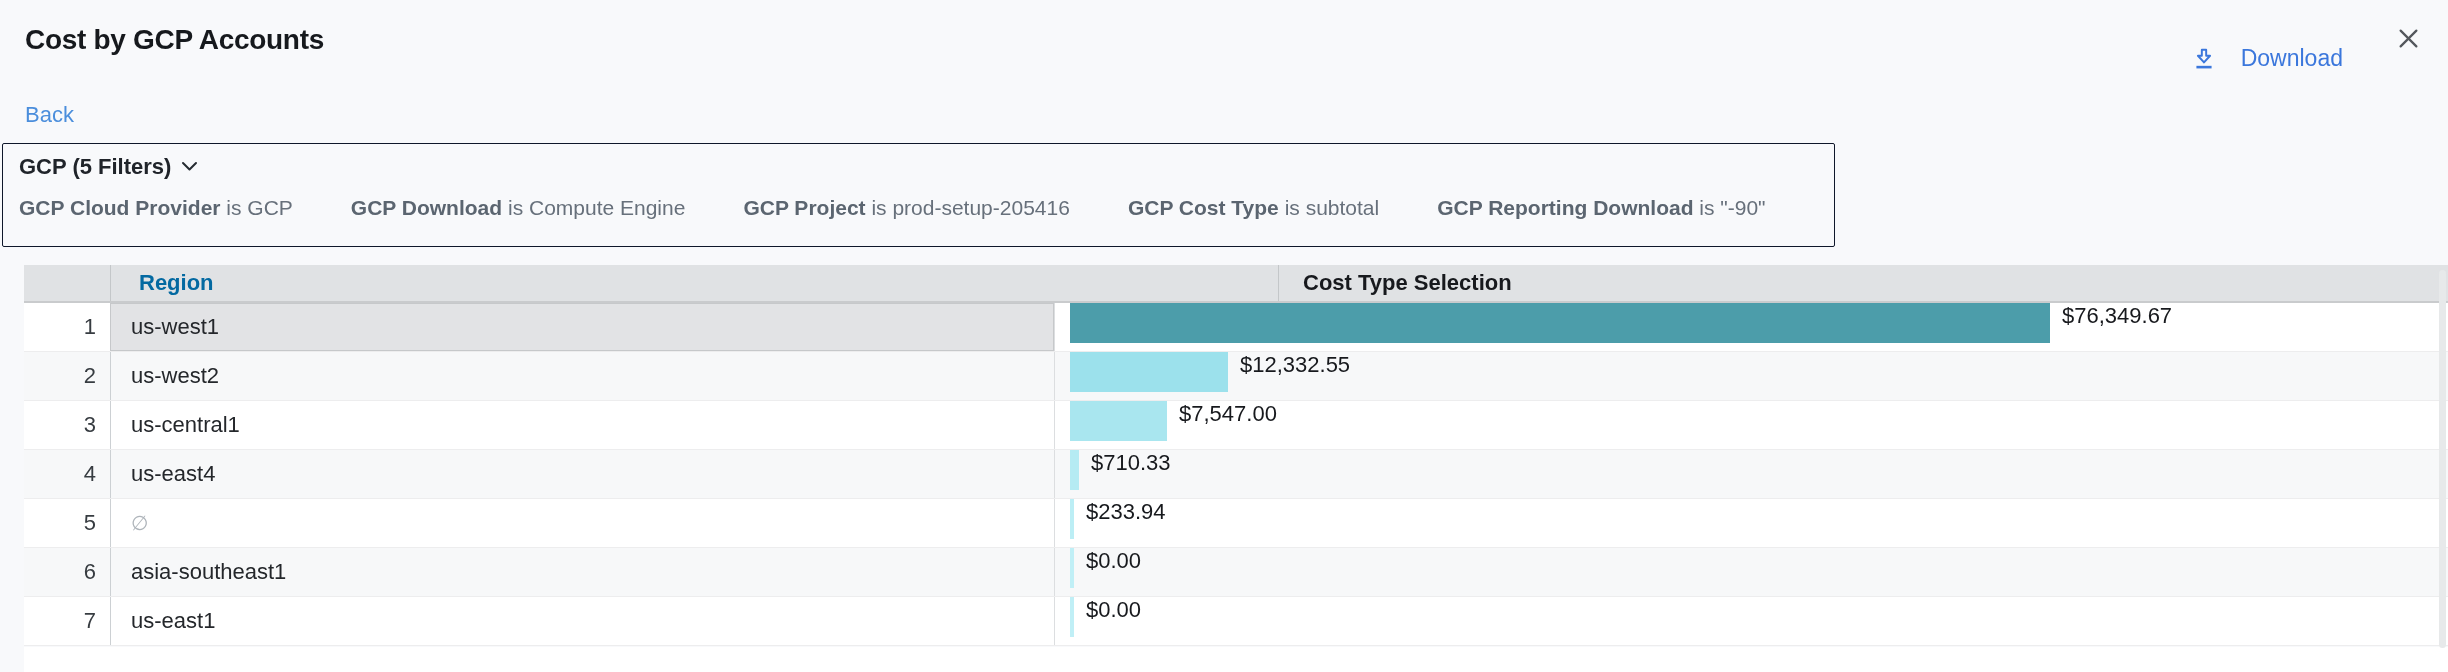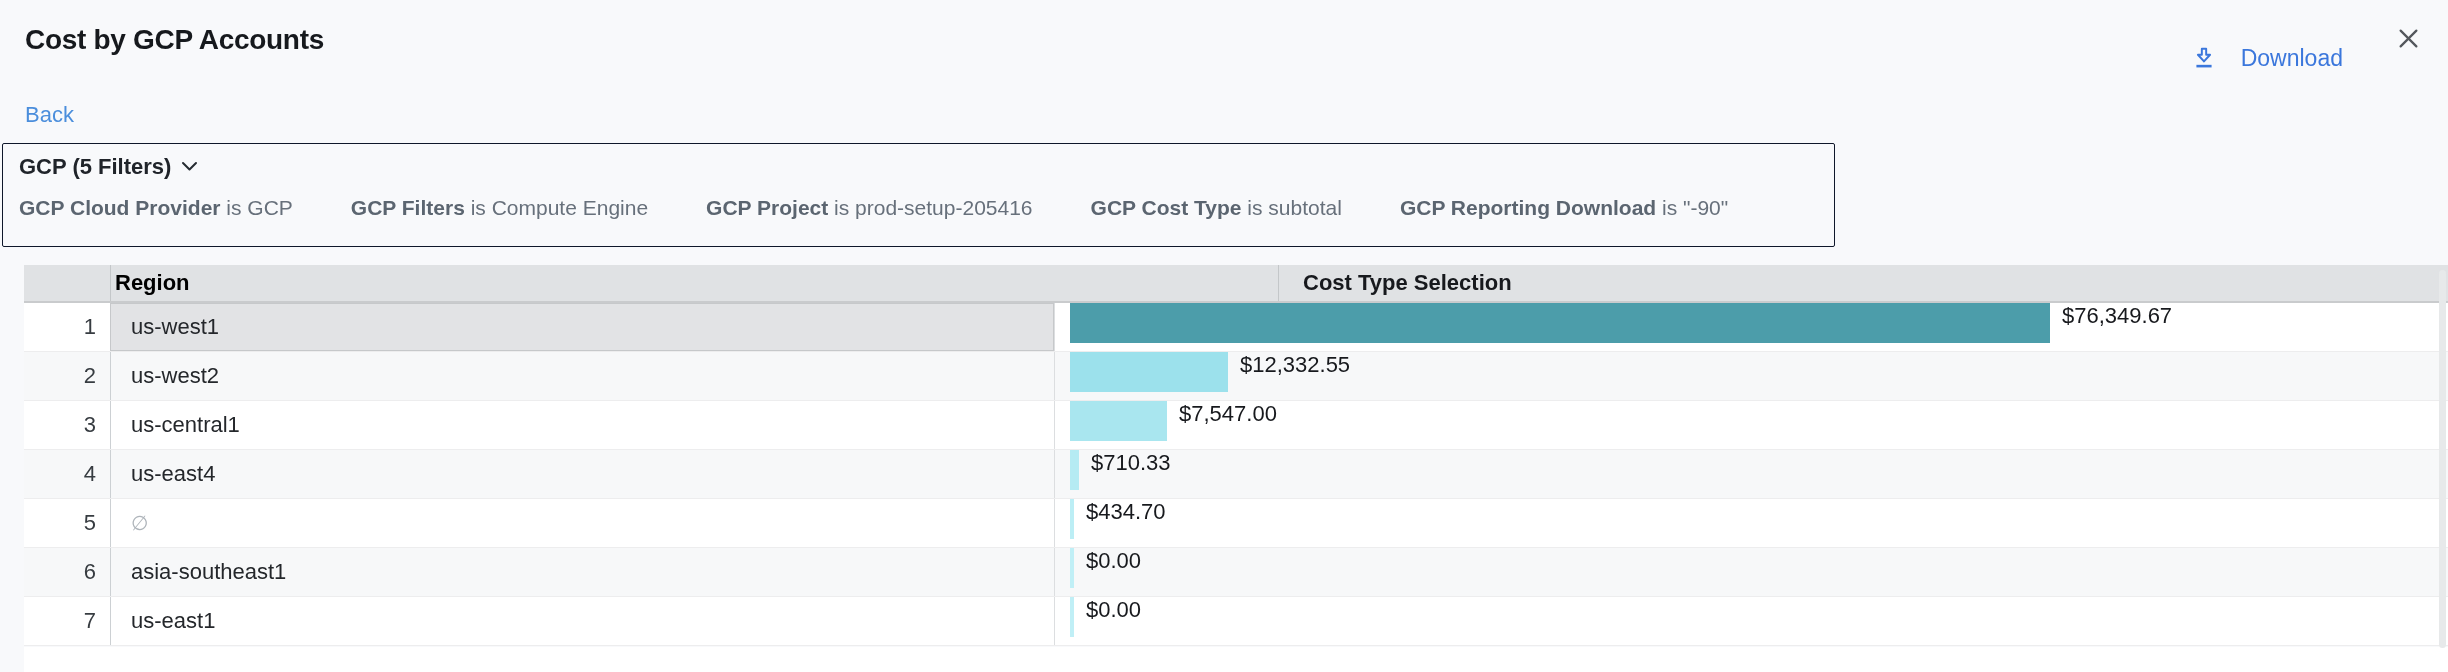--- a/index.html
+++ b/index.html
@@ -11,21 +11,21 @@
     position:relative;
     overflow:hidden;
   }
   .page { position:relative; width:2448px; height:672px; }
 
   
   .topbar { position:absolute; top:9px; left:0; width:100%; height:56px;
             display:flex; align-items:center; padding:6px 26px 0 25px; }
   .title { font-size:28px; font-weight:700; letter-spacing:-0.3px; color:#16191d; }
   .top-spacer { flex:1; }
-  .download-btn { display:flex; align-items:flex-start; gap:24px; cursor:pointer; margin-right:52px;margin-top:36px; }
+  .download-btn { display:flex; align-items:flex-end; gap:24px; cursor:pointer; margin-right:52px;margin-top:36px; }
   .download-btn svg { display:block; }
   .download-label { font-size:23px; font-weight:500; color:#3b77dc; }
   .close-btn { cursor:pointer; display:flex; align-items:center; }
 
   
   .back-link { position:absolute; left:25px; top:102px; font-size:22px; color:#4b8edc; cursor:pointer; }
 
   
   .filter-box { position:absolute; left:2px; top:143px; width:1833px; height:104px;
                 border:1px solid #0f172a; border-radius:2px; padding:10px 16px 0 16px; }
@@ -34,22 +34,22 @@
   .filter-list { display:flex; gap:58px; margin-top:16px; white-space:nowrap; overflow:hidden; }
   .chip { font-size:21px; color:#67707b; }
   .chip b { font-weight:700; color:#5b6570; }
 
   
   .table { position:absolute; left:24px; top:265px; width:2424px; }
   .thead { display:flex; height:38px; background:#e0e2e4; border-bottom:2px solid #c9cbcd;
            align-items:center; }
   .thead .h-num { width:86px; height:100%; }
   .thead .h-region { width:1168px; height:100%; display:flex; align-items:center;
-                     padding-left:4px; border-left:1px solid #c4c7c9;
-                     font-size:22px; font-weight:700; color:#000000; }
+                     padding-left:28px; border-left:1px solid #c4c7c9;
+                     font-size:22px; font-weight:700; color:#0369a1; }
   .thead .h-cost { flex:1; height:100%; display:flex; align-items:center;
                    padding-left:24px; border-left:1px solid #c4c7c9;
                    font-size:22px; font-weight:700; color:#17191d; }
   .tbody { background:#ffffff; }
   .trow { display:flex; height:49px; background:#ffffff; border-bottom:1px solid #ededee; }
   .trow.striped { background:#f7f8f9; }
   .cell-num { width:86px; display:flex; align-items:center; justify-content:flex-end;
               padding-right:14px; font-size:22px; color:#373c41; }
   .cell-region { width:944px; display:flex; align-items:center; padding-left:20px;
                  border-left:1px solid #ccd0d3; font-size:22px; color:#24272b; cursor:pointer; }
@@ -96,21 +96,21 @@
     <div class="filter-summary">
       <span class="filter-summary-label">GCP (5 Filters)</span>
       <span>
         <svg width="17" height="11" viewBox="0 0 17 11" fill="none" stroke="#262b31" stroke-width="2" stroke-linecap="round" stroke-linejoin="round">
           <polyline points="2,2 8.5,8.5 15,2"></polyline>
         </svg>
       </span>
     </div>
     <div class="filter-list">
         <span class="chip"><b>GCP Cloud Provider</b> is GCP</span>
-        <span class="chip"><b>GCP Filters</b> is Compute Engine</span>
+        <span class="chip"><b>GCP Download</b> is Compute Engine</span>
         <span class="chip"><b>GCP Project</b> is prod-setup-205416</span>
         <span class="chip"><b>GCP Cost Type</b> is subtotal</span>
         <span class="chip"><b>GCP Reporting Download</b> is "-90"</span>
       </div>
   </div>
 
   <div class="table">
     <div class="thead">
       <div class="h-num"></div>
       <div class="h-region">Region</div>
@@ -147,21 +147,21 @@
           <div class="cell-bar">
             <div class="bar" style="width: 9px; background: rgb(181, 235, 243);"></div>
             <span class="val">$710.33</span>
           </div>
         </div>
         <div class="trow">
           <div class="cell-num">5</div>
           <div class="cell-region empty">∅</div>
           <div class="cell-bar">
             <div class="bar" style="width: 4px; background: rgb(188, 238, 245);"></div>
-            <span class="val">$434.70</span>
+            <span class="val">$233.94</span>
           </div>
         </div>
         <div class="trow striped">
           <div class="cell-num">6</div>
           <div class="cell-region">asia-southeast1</div>
           <div class="cell-bar">
             <div class="bar" style="width: 4px; background: rgb(192, 239, 246);"></div>
             <span class="val">$0.00</span>
           </div>
         </div>

